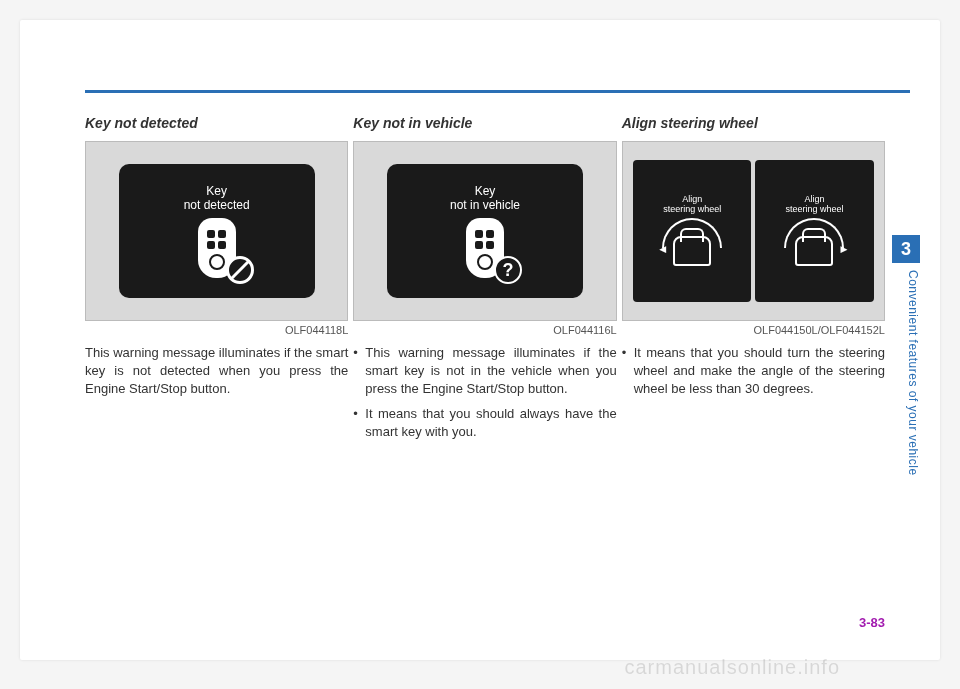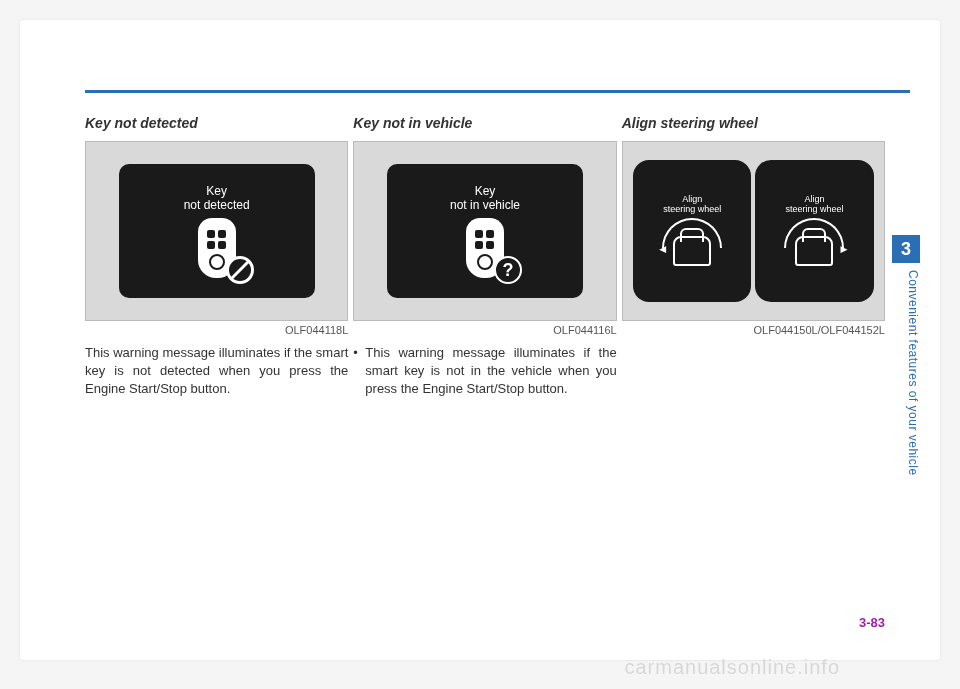--- a/index.html
+++ b/index.html
@@ -79,21 +79,21 @@
     .screen-dual {
       flex-direction: row;
       gap: 4px;
       width: 92%;
       justify-content: center;
       background: none;
       height: 80%;
     }
     .screen-dual .mini {
       background: #1a1a1a;
-      border-radius: 16px;
+      border-radius: 4px;
       width: 50%;
       height: 100%;
       display: flex;
       flex-direction: column;
       align-items: center;
       justify-content: center;
       color: #fff;
       font-size: 9px;
       gap: 4px;
     }
@@ -340,20 +340,21 @@
                 </div>
               <div class="big-btn"></div>
             </div>
             <div class="question">?</div>
           </div>
         </div>
       </div>
       <div class="figure-caption">OLF044116L</div>
       <ul class="bullet-list">
         <li>This warning message illuminates if the smart key is not in the vehicle when you press the Engine Start/Stop button.</li>
+        <li>It means that you should always have the smart key with you.</li>
       </ul>
     </div>
 
     <div class="col">
       <div class="col-title">Align steering wheel</div>
       <div class="figure">
         <div class="screen screen-dual">
           <div class="mini">
             <div style="white-space:pre-line;">Align
 steering wheel</div>
@@ -367,20 +368,21 @@
 steering wheel</div>
             <div class="steering-icon">
               <div class="arc-arrow right"></div>
               <div class="car-shape"></div>
             </div>
           </div>
         </div>
       </div>
       <div class="figure-caption">OLF044150L/OLF044152L</div>
       <ul class="bullet-list">
+        <li>It means that you should turn the steering wheel and make the angle of the steering wheel be less than 30 degrees.</li>
       </ul>
     </div>
 
   </div>
 
   <div class="side-tab">3</div>
   <div class="side-label">Convenient features of your vehicle</div>
 
   <div class="page-num">3-83</div>
 </div>

